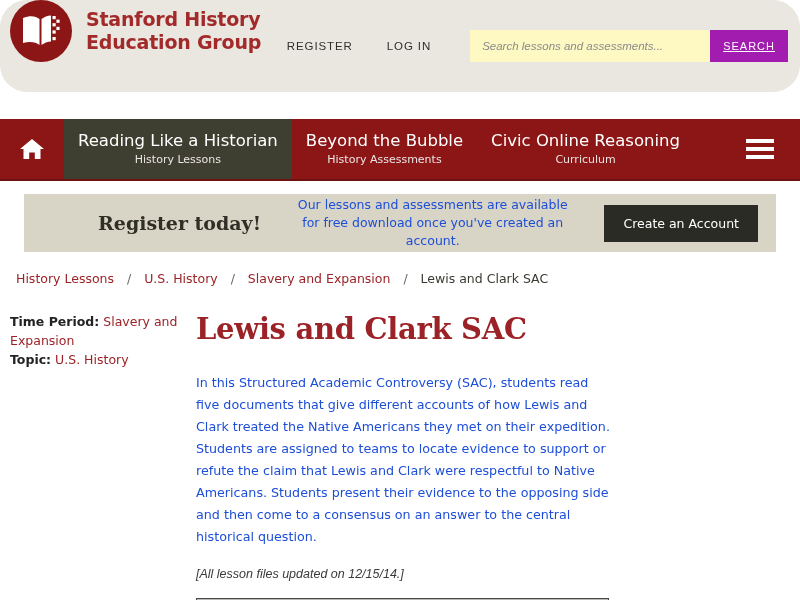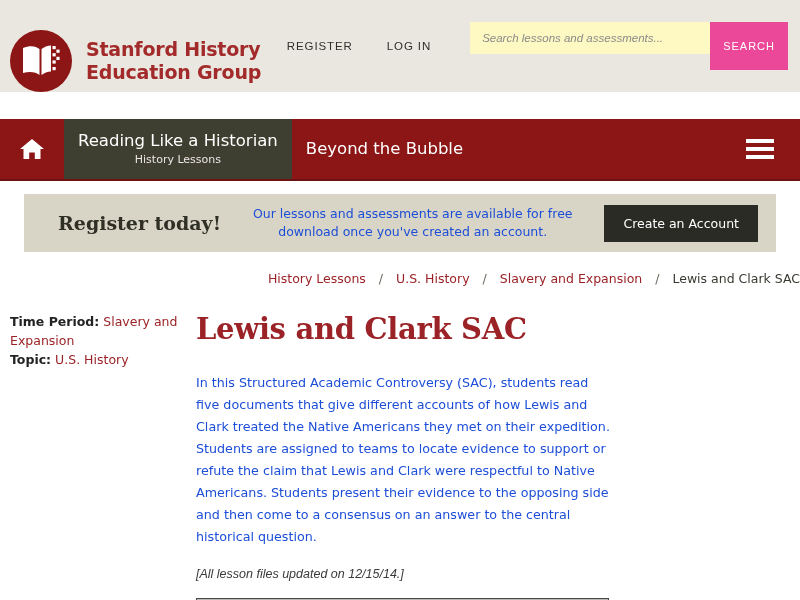--- a/index.html
+++ b/index.html
@@ -11,22 +11,23 @@
     background: #ffffff;
     font-family: "Liberation Sans", sans-serif;
   }
 
   
   .topbar {
     position: relative;
     height: 92px;
     background: #e9e7df;
     display: flex;
-    align-items: flex-end;
+    align-items: flex-start;
     padding: 0 0 0 10px;
+    border-radius: 27px;
   }
   .brand { display: flex; align-items: center; gap: 14px; }
   .logo-circle {
     width: 62px; height: 62px;
     border-radius: 50%;
     background: #8c1515;
     position: relative;
     flex: 0 0 auto;
   }
   .logo-circle svg { position: absolute; left: 11px; top: 14px; }
@@ -58,29 +59,30 @@
     border: none; outline: none;
     background: #fef9c3;
     padding: 0 12px;
     font-size: 11.5px;
     font-style: italic;
     color: #777;
     font-family: "Liberation Sans", sans-serif;
   }
   .search-input::placeholder { color: #8a8a8a; font-style: italic; }
   .search-btn {
-    height: 48px;
+    height: 32px;
     border: none;
-    background: #ec4899;
+    background: #a21caf;
     color: #ffffff;
     font-size: 11px;
     letter-spacing: 1px;
     padding: 0 13px;
     cursor: pointer;
     font-family: "Liberation Sans", sans-serif;
+    text-decoration: underline;
   }
 
   
   .nav {
     height: 62px;
     background: #8c1515;
     display: flex;
     align-items: stretch;
     position: relative;
     border-bottom: 2px solid #6e1111;
@@ -127,20 +129,21 @@
     height: 58px;
     display: flex; align-items: center;
     padding: 0 18px 0 34px;
   }
   .banner-title {
     font-family: "DejaVu Serif", serif;
     font-weight: bold;
     font-size: 19px;
     color: #2f2f26;
     flex: 0 0 auto;
+    margin-left: 40px;
   }
   .banner-text {
     flex: 1 1 auto;
     text-align: center;
     color: #1d4ed8;
     font-size: 12.5px;
     line-height: 18px;
     font-family: "DejaVu Sans", sans-serif;
     padding: 0 30px;
   }
@@ -154,21 +157,20 @@
     cursor: pointer;
     font-family: "DejaVu Sans", sans-serif;
   }
 
   
   .breadcrumb {
     padding: 19px 0 0 16px;
     font-size: 12.5px;
     font-family: "DejaVu Sans", sans-serif;
     color: #3a3a33;
-    text-align: right;
   }
   .breadcrumb a { color: #9b2226; text-decoration: none; }
   .breadcrumb .sep { color: #6b6b60; padding: 0 9px; }
   .breadcrumb .current { color: #3a3a33; }
 
   
   .content { display: flex; padding: 26px 0 0 0; }
   .aside {
     width: 196px;
     flex: 0 0 196px;
@@ -270,20 +272,25 @@
       <path d="M13 2 L25 12 L21.5 12 L21.5 22 L15.8 22 L15.8 15.5 L10.2 15.5 L10.2 22 L4.5 22 L4.5 12 L1 12 Z" fill="#ffffff"></path>
     </svg>
   </div>
 
   <div class="nav-item active">
     <div class="nav-title">Reading Like a Historian</div>
     <div class="nav-sub">History Lessons</div>
   </div>
   <div class="nav-item">
     <div class="nav-title">Beyond the Bubble</div>
+    <div class="nav-sub">History Assessments</div>
+  </div>
+  <div class="nav-item">
+    <div class="nav-title">Civic Online Reasoning</div>
+    <div class="nav-sub">Curriculum</div>
   </div>
 
   <div class="nav-burger">
     <span></span>
     <span></span>
     <span></span>
   </div>
 </div>
 
 <div class="banner-outer">

